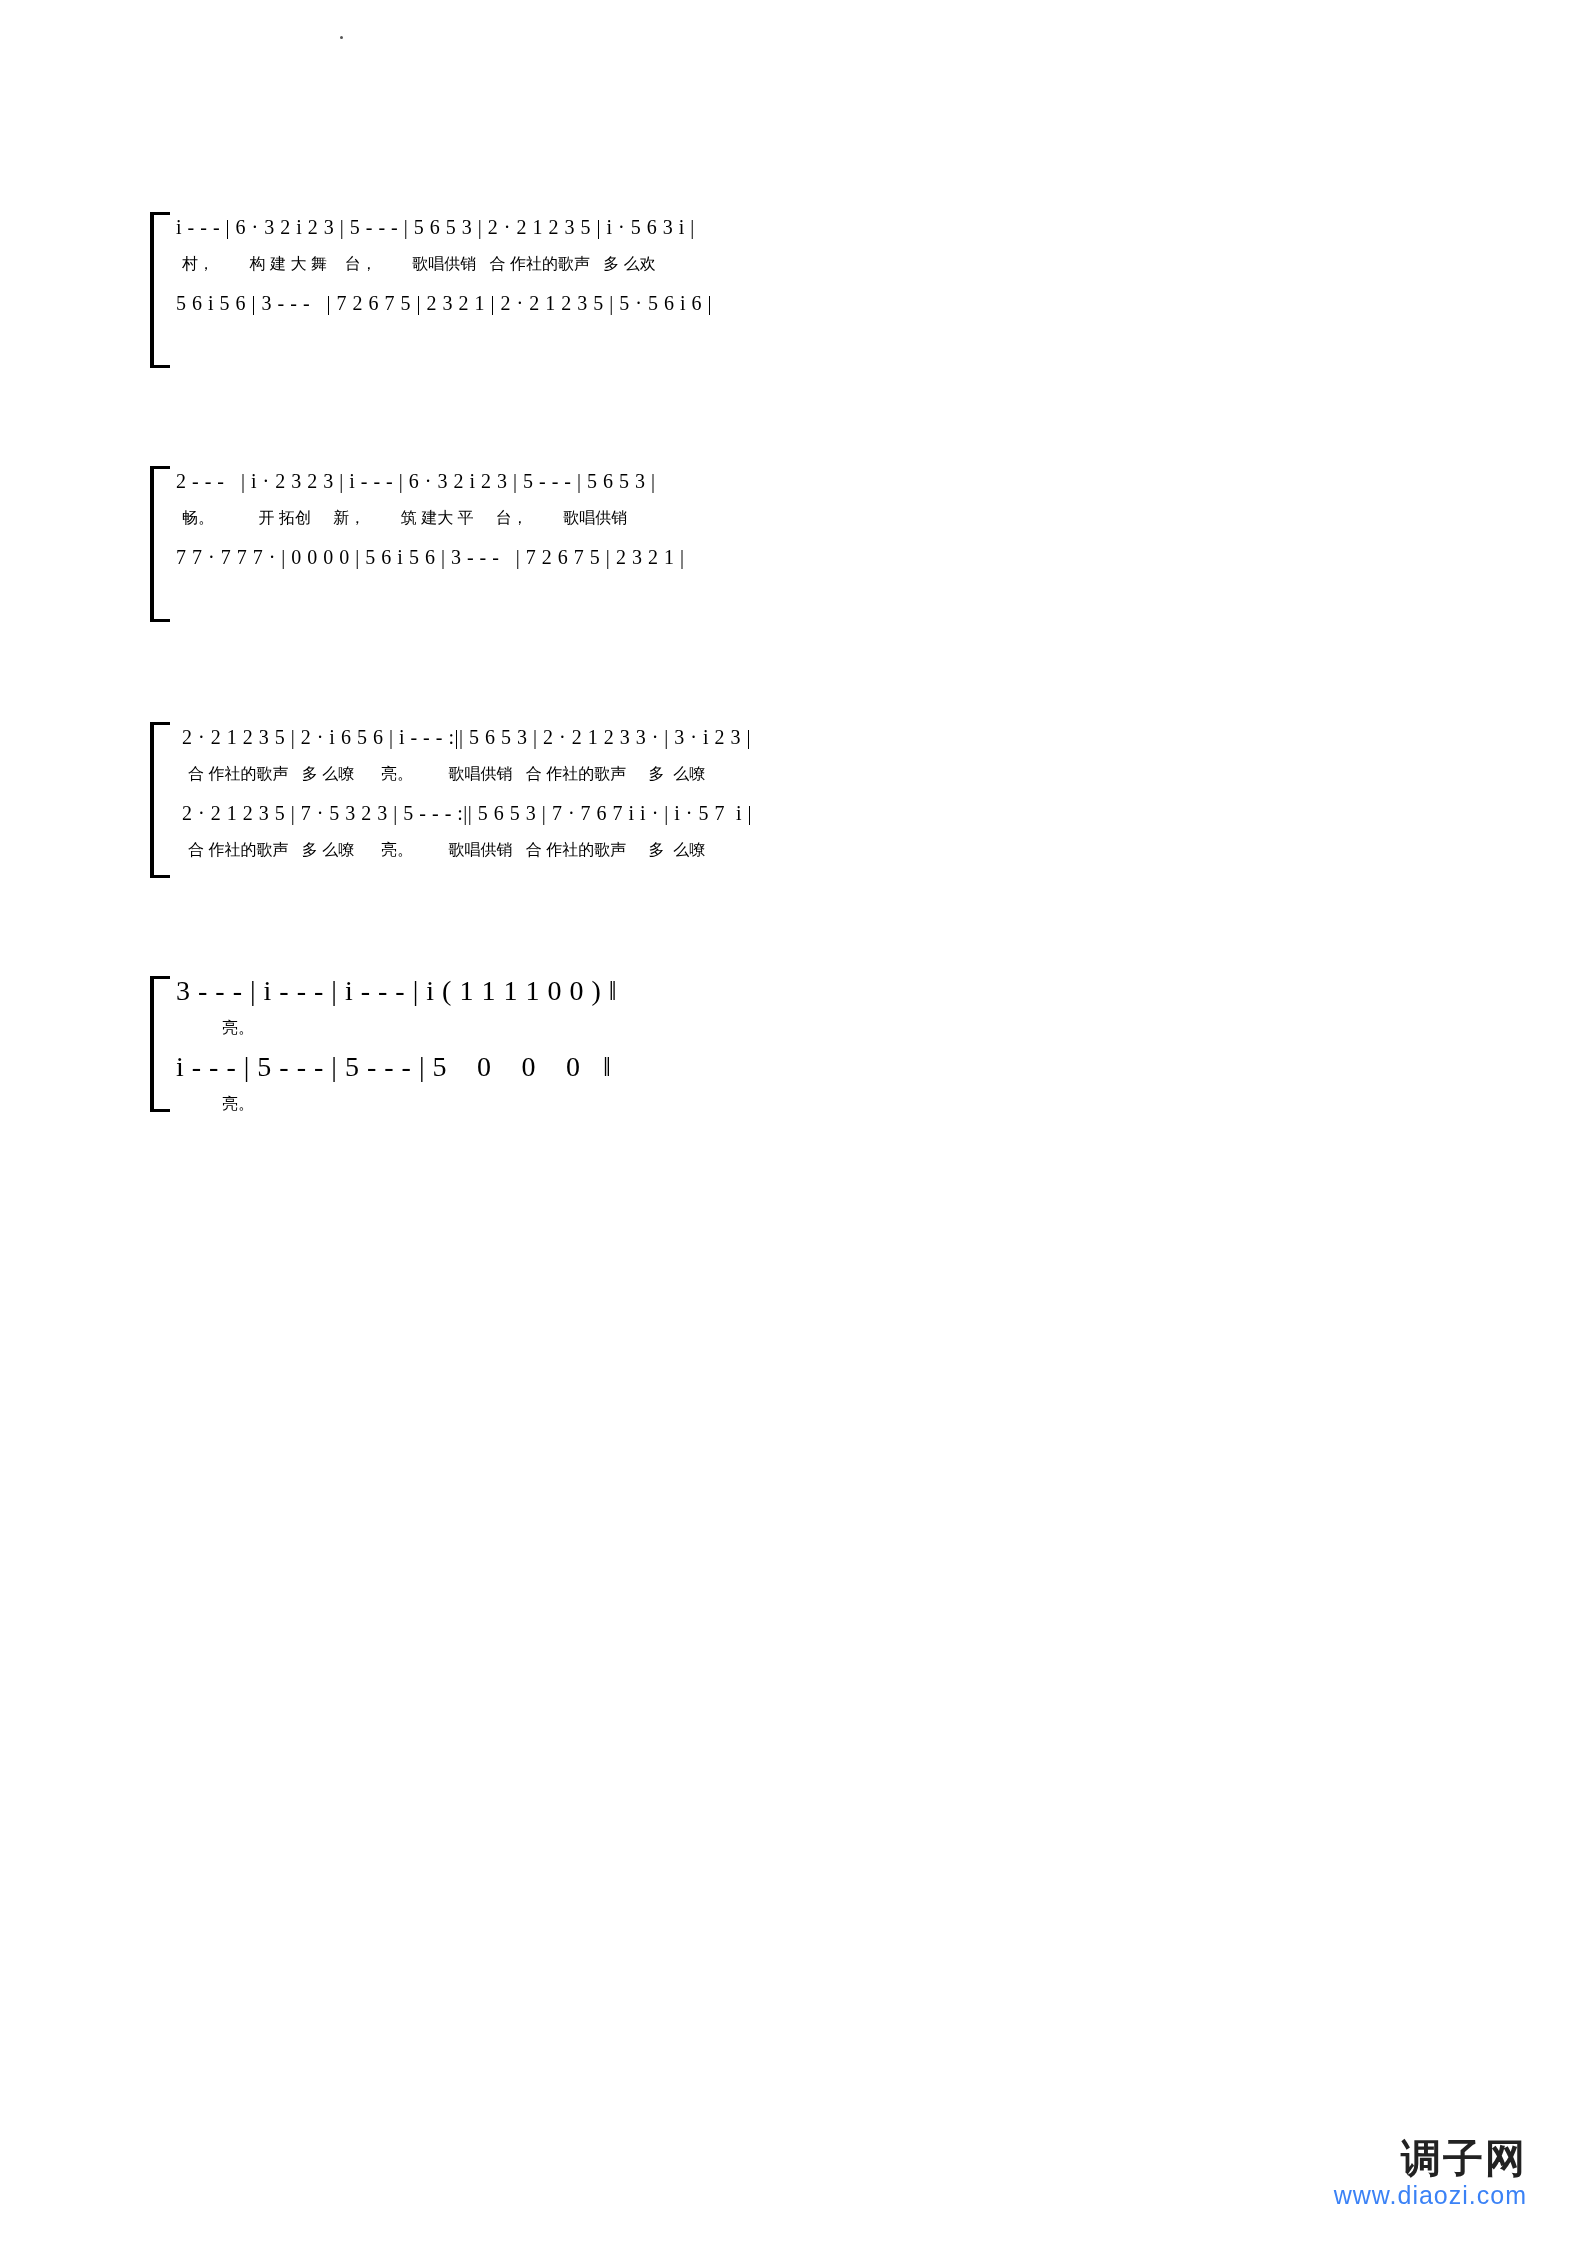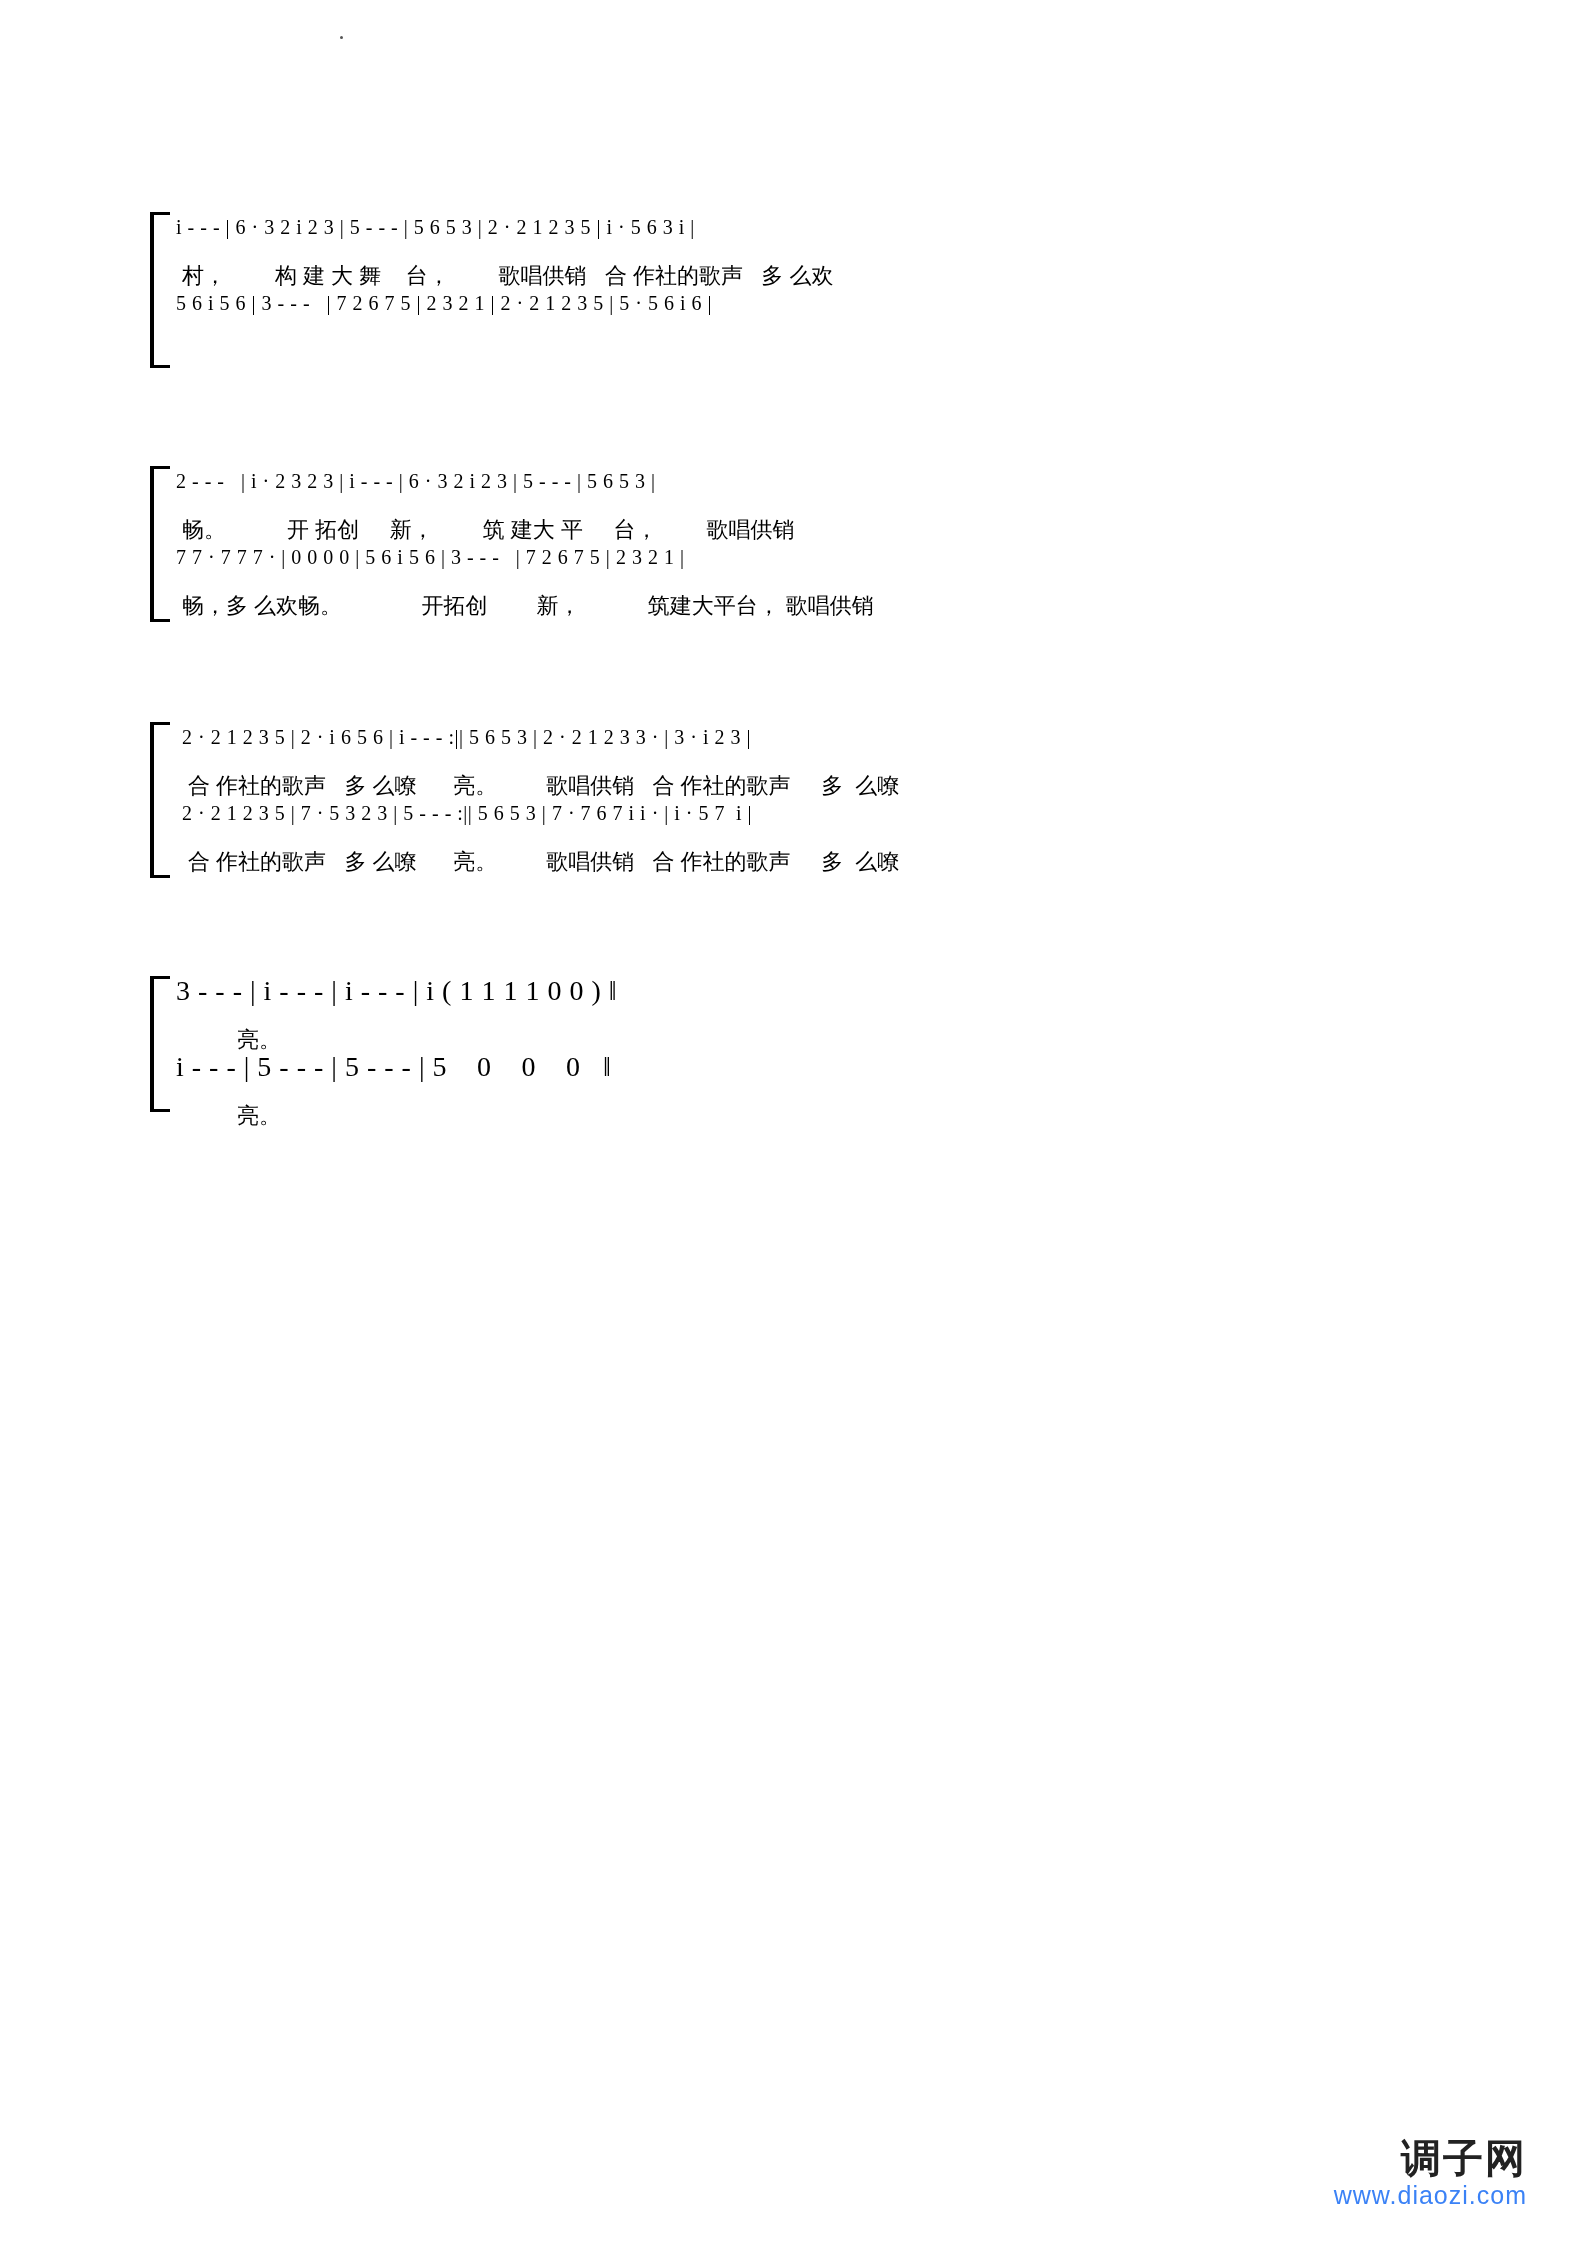--- a/index.html
+++ b/index.html
@@ -54,26 +54,25 @@
   .notes {
     font-family: "Liberation Serif", serif;
     font-size: 20px;
     letter-spacing: 0.5px;
     white-space: pre;
     line-height: 38px;
     height: 40px;
   }
   .lyrics {
     font-family: "Liberation Sans", sans-serif;
-    font-size: 22px;
+    font-size: 16px;
     white-space: pre;
     line-height: 32px;
     height: 34px;
     padding-left: 6px;
-    margin-top: 12px;
   }
   .notes-sm { font-size: 28px; }
 
   
   .watermark {
     position: absolute;
     right: 60px;
     bottom: 36px;
     text-align: right;
     line-height: 1.1;
@@ -121,21 +120,20 @@
   </div>
 
   <div class="system sys2">
     <div class="bracket"></div>
     <div class="voice">
       <div class="notes">2 - - -   | i · 2 3 2 3 | i - - - | 6 · 3 2 i 2 3 | 5 - - - | 5 6 5 3 |</div>
       <div class="lyrics">畅。          开 拓创     新，        筑 建大 平     台，        歌唱供销</div>
     </div>
     <div class="voice">
       <div class="notes">7 7 · 7 7 7 · | 0 0 0 0 | 5 6 i 5 6 | 3 - - -   | 7 2 6 7 5 | 2 3 2 1 |</div>
-      <div class="lyrics">畅，多 么欢畅。             开拓创        新，           筑建大平台， 歌唱供销</div>
     </div>
   </div>
 
   <div class="system sys3">
     <div class="bracket"></div>
     <div class="voice">
       <div class="notes">2 · 2 1 2 3 5 | 2 · i 6 5 6 | i - - - :|| 5 6 5 3 | 2 · 2 1 2 3 3 · | 3 · i 2 3 |</div>
       <div class="lyrics">合 作社的歌声   多 么嘹      亮。        歌唱供销   合 作社的歌声     多  么嘹</div>
     </div>
     <div class="voice">

